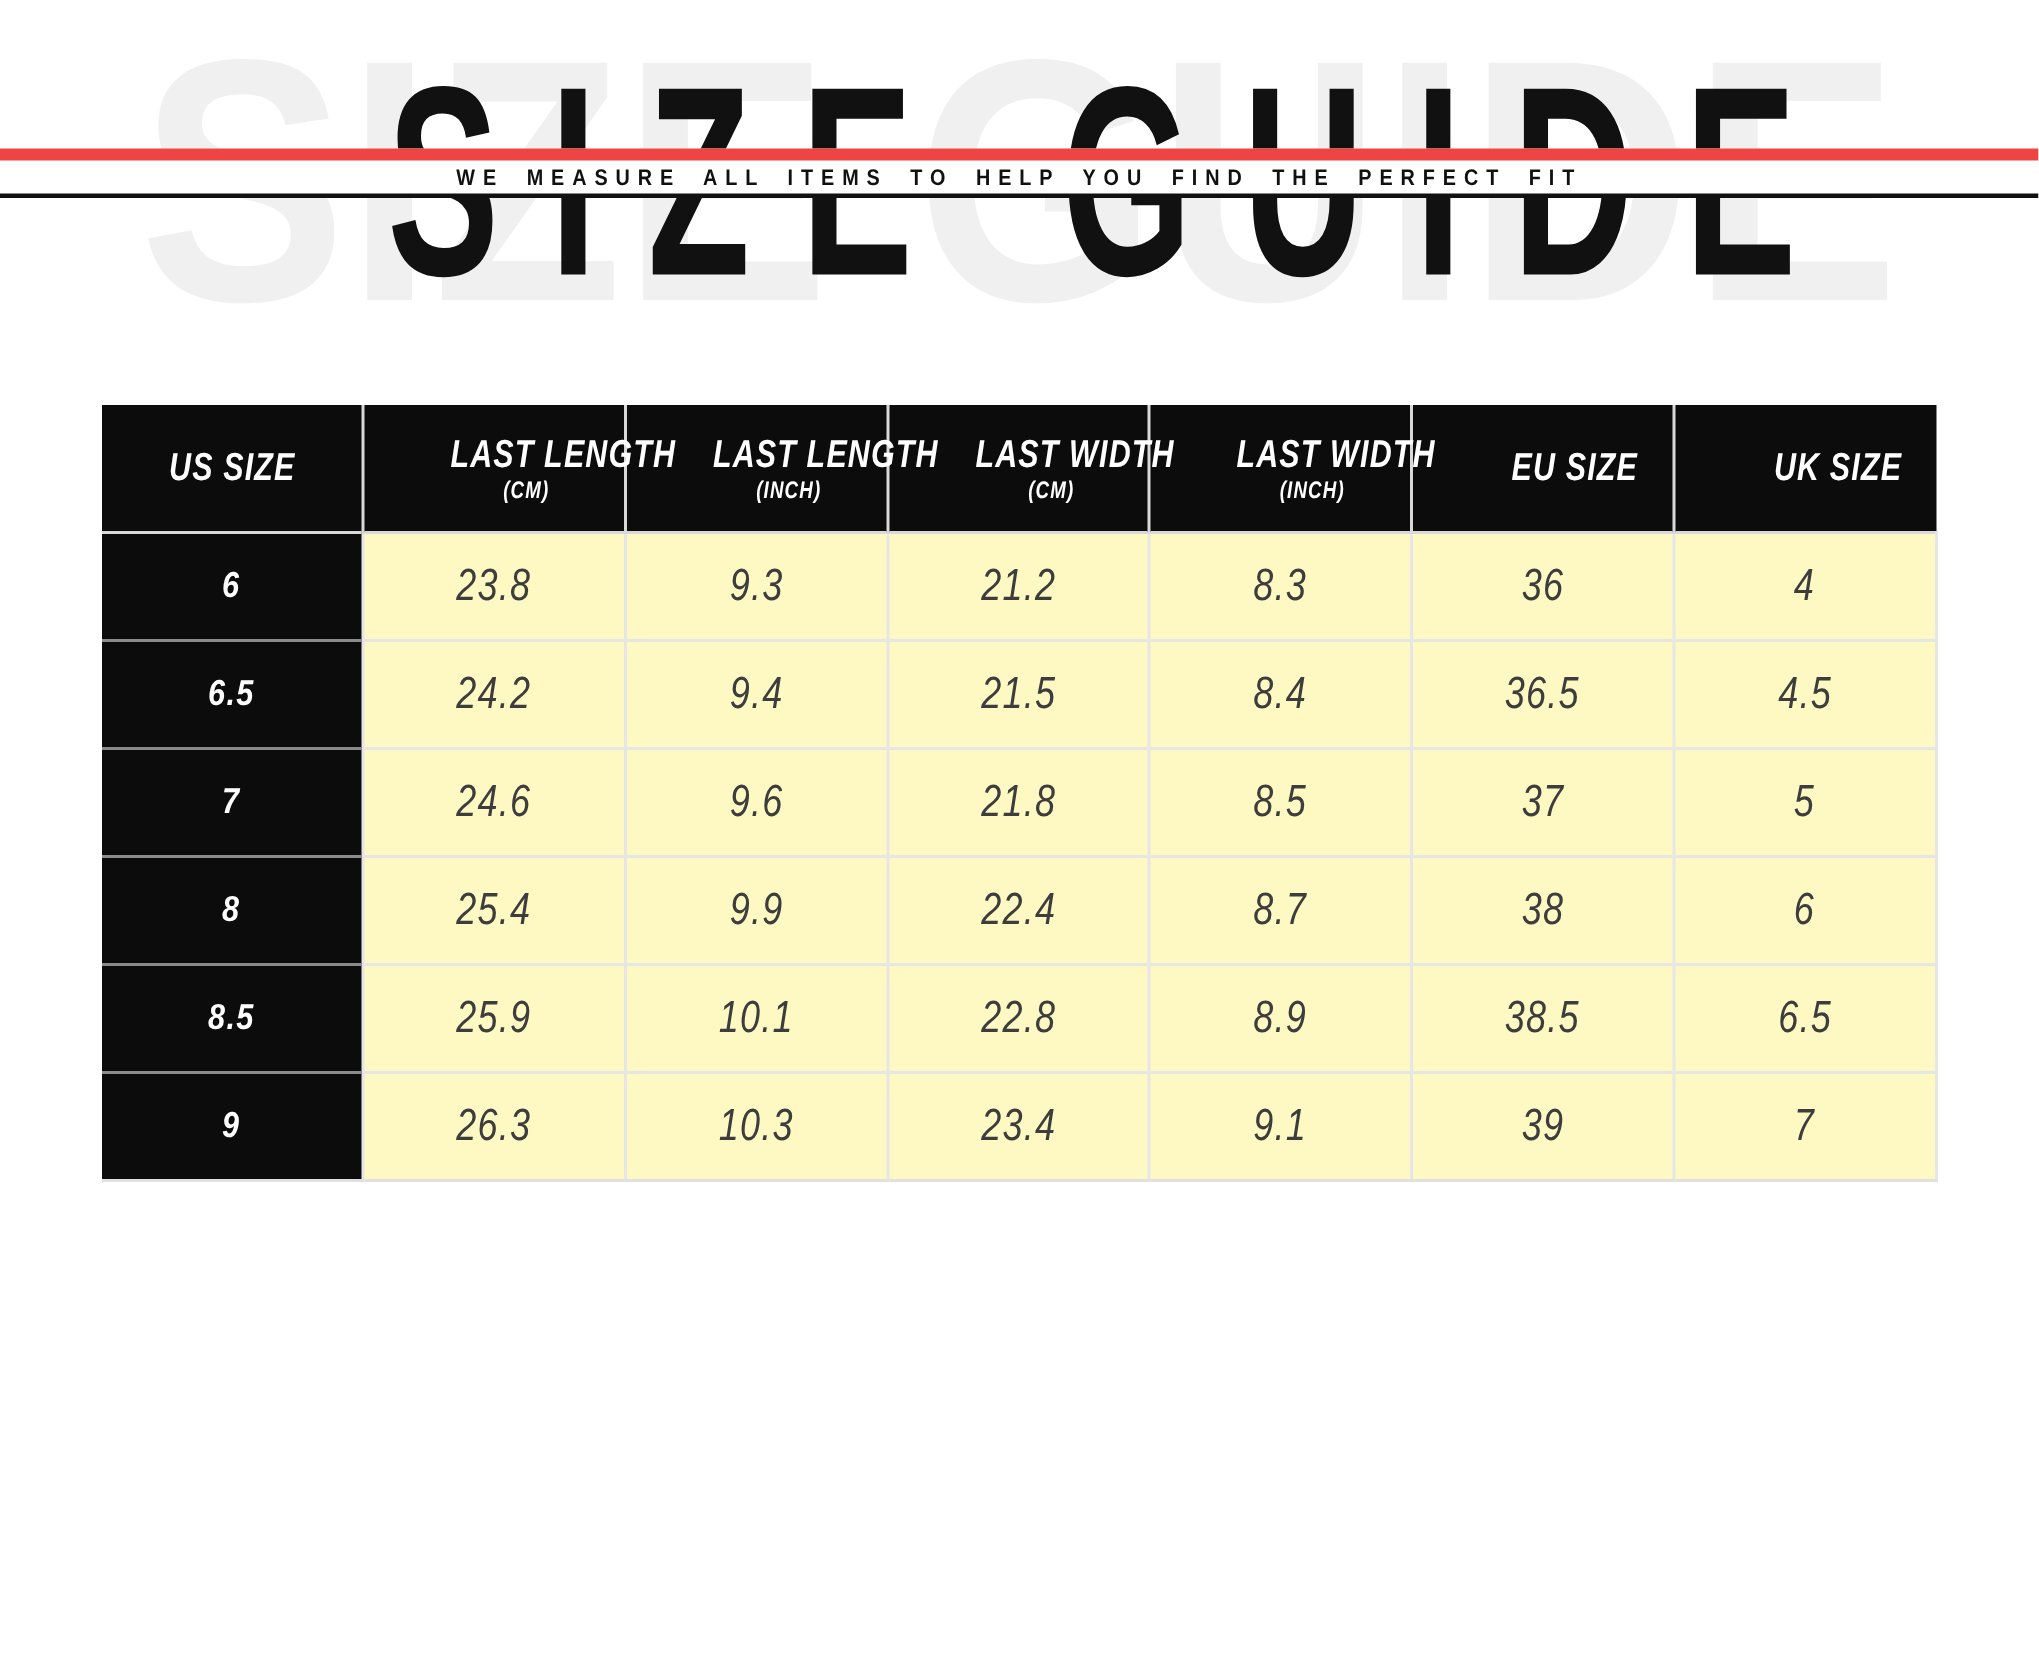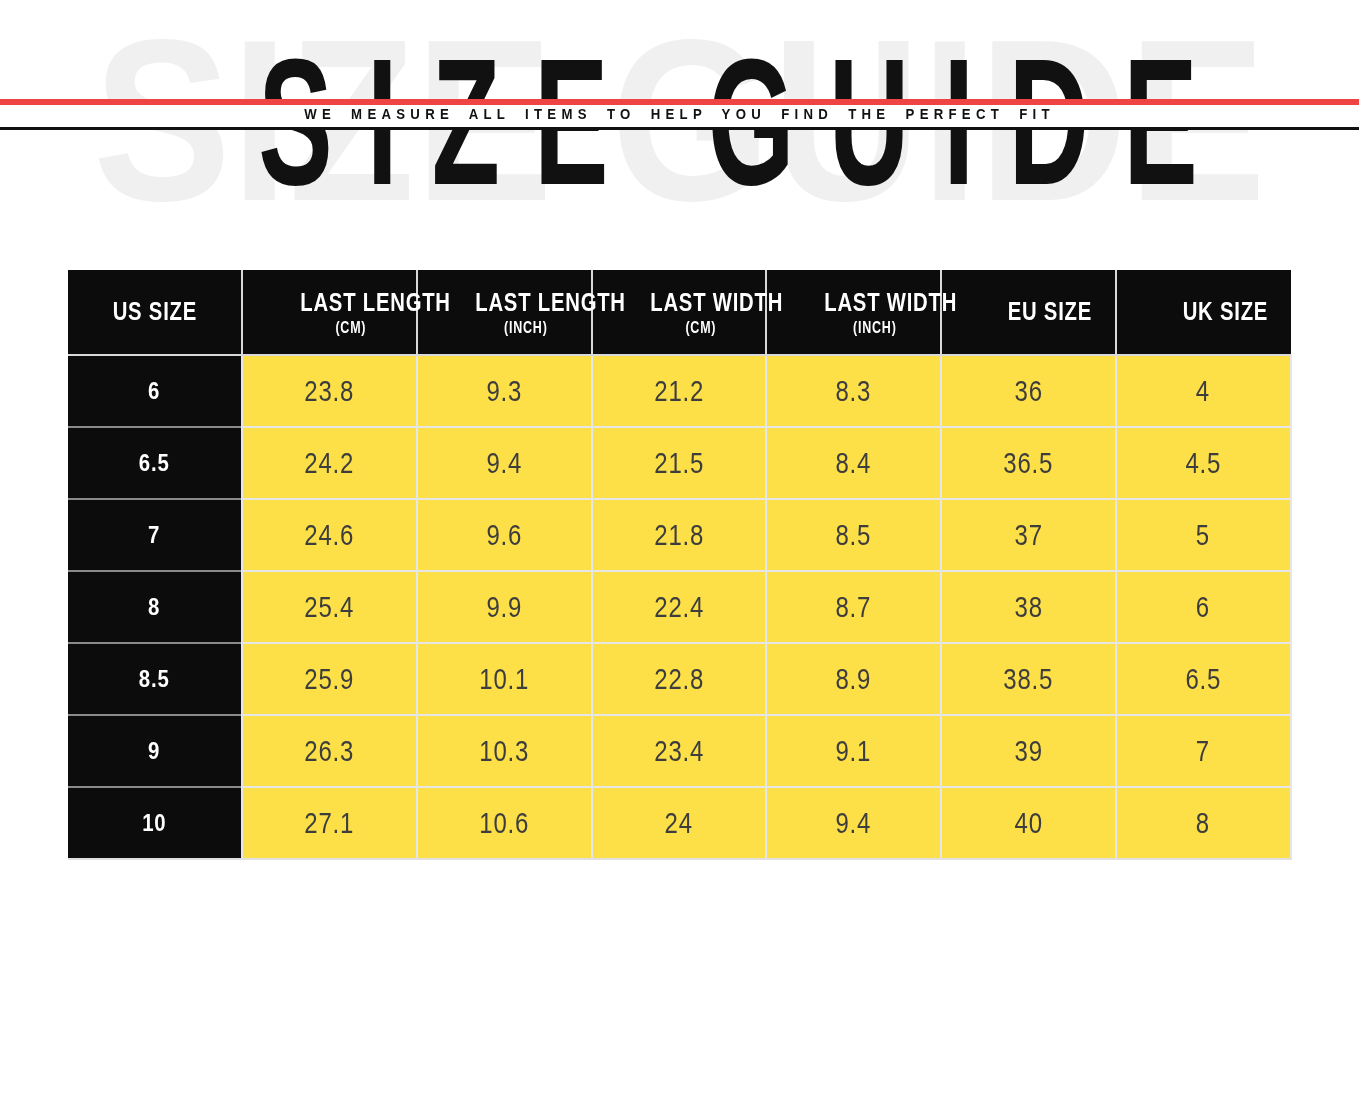--- a/index.html
+++ b/index.html
@@ -55,43 +55,45 @@
     transform-origin: 50% 50%;
     z-index: 1;
   }
   .tagline-band {
     position: absolute;
     top: 99px;
     left: 0;
     right: 0;
     height: 22px;
     background: #ffffff;
-    border-top: 6px solid #ef4444;
+    border-top: 8px solid #ef4444;
     border-bottom: 3px solid #111111;
     z-index: 2;
     display: flex;
+    align-items: center;
     justify-content: center;
   }
   .tagline {
     font-size: 15px;
     font-weight: bold;
     color: #111111;
     letter-spacing: 6px;
     word-spacing: 7px;
     white-space: nowrap;
     transform: scaleX(0.88);
     transform-origin: 50% 50%;
   }
 
   
   .size-table {
     width: 1224px;
     margin: 30px auto 0 auto;
     border-collapse: collapse;
     table-layout: fixed;
+    font-style: italic;
   }
   .size-table thead th {
     background: #0c0c0c;
     color: #ffffff;
     height: 84px;
     vertical-align: middle;
     text-align: center;
     padding: 0;
   }
   .size-table thead th + th {
@@ -122,21 +124,21 @@
   .size-table tbody th {
     background: #0c0c0c;
     color: #ffffff;
     height: 70px;
     vertical-align: middle;
     text-align: center;
     padding: 0;
     border-top: 2px solid #8a8a8a;
   }
   .size-table tbody td {
-    background: #fde047;
+    background: #fef9c3;
     color: #3d3d3d;
     height: 70px;
     vertical-align: middle;
     text-align: center;
     padding: 0;
     border-top: 2px solid #e6e6e6;
     border-left: 2px solid #e6e6e6;
   }
   .size-table tbody tr:first-child th,
   .size-table tbody tr:first-child td {
@@ -256,23 +258,14 @@
       </tr>
       <tr>
         <th><span class="row-size">9</span></th>
         <td><span class="cell-value">26.3</span></td>
         <td><span class="cell-value">10.3</span></td>
         <td><span class="cell-value">23.4</span></td>
         <td><span class="cell-value">9.1</span></td>
         <td><span class="cell-value">39</span></td>
         <td><span class="cell-value">7</span></td>
       </tr>
-      <tr>
-        <th><span class="row-size">10</span></th>
-        <td><span class="cell-value">27.1</span></td>
-        <td><span class="cell-value">10.6</span></td>
-        <td><span class="cell-value">24</span></td>
-        <td><span class="cell-value">9.4</span></td>
-        <td><span class="cell-value">40</span></td>
-        <td><span class="cell-value">8</span></td>
-      </tr>
     </tbody>
 </table>
 
 </body></html>

